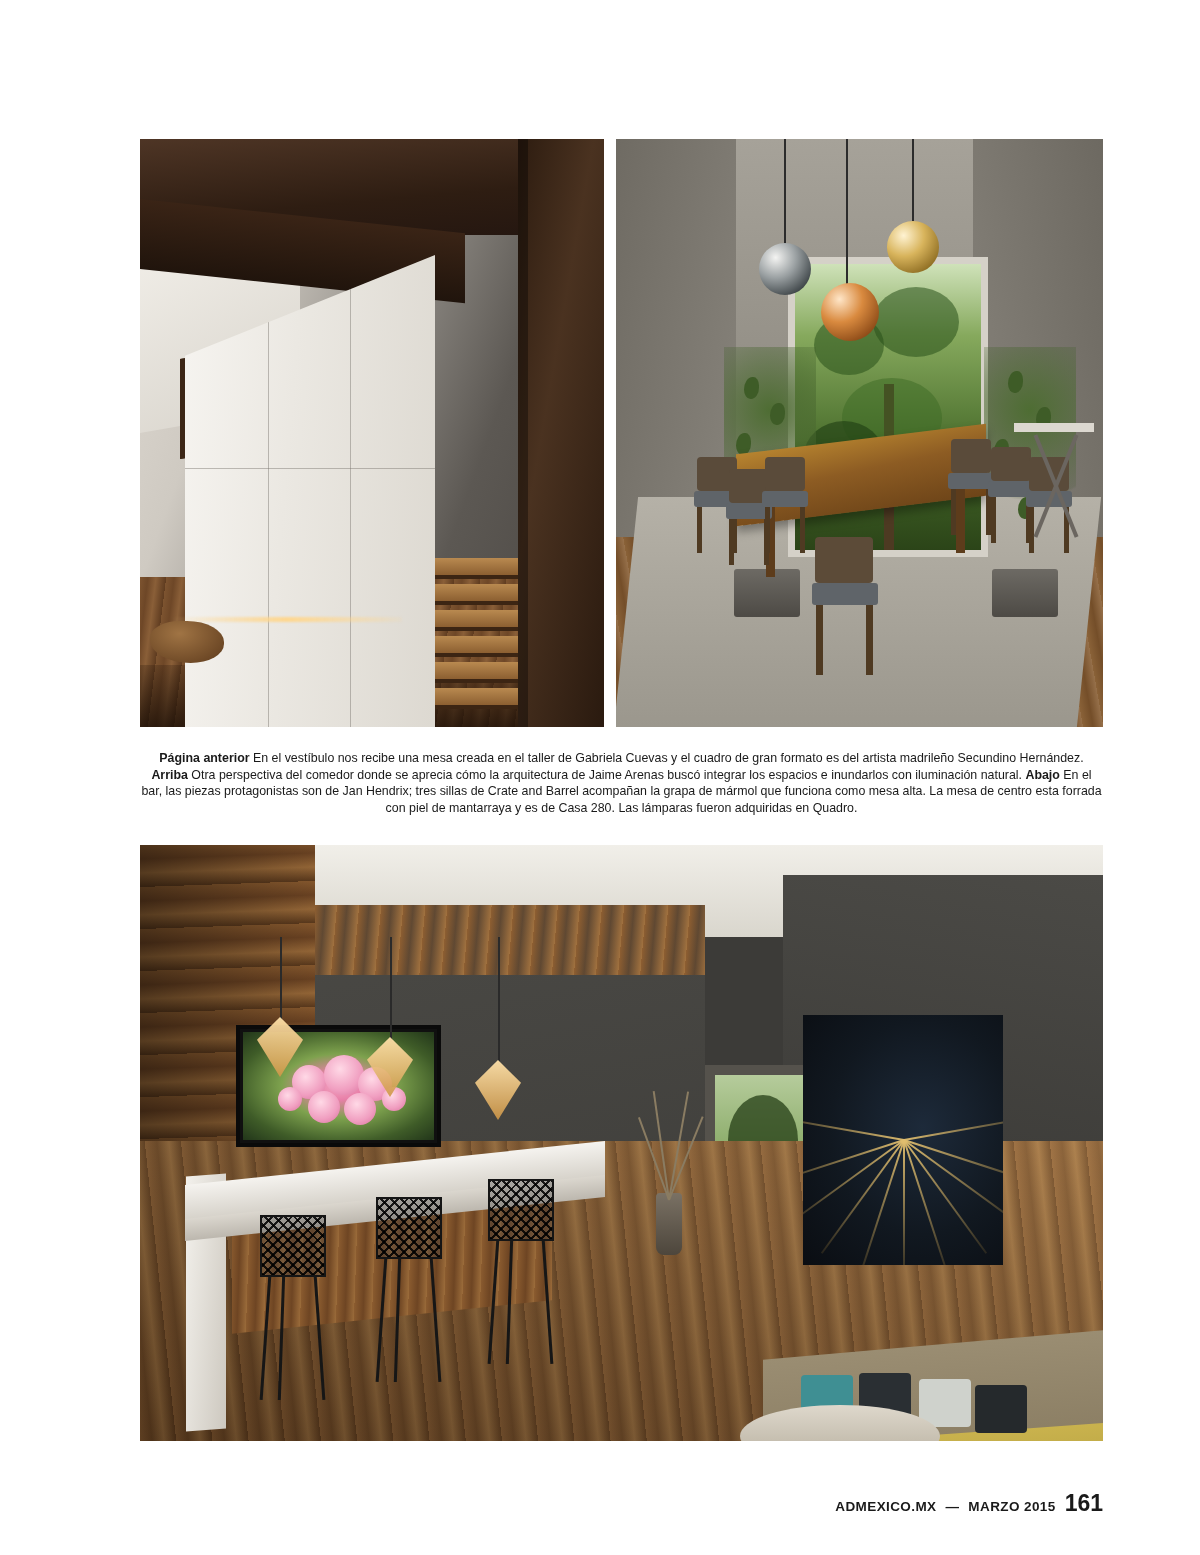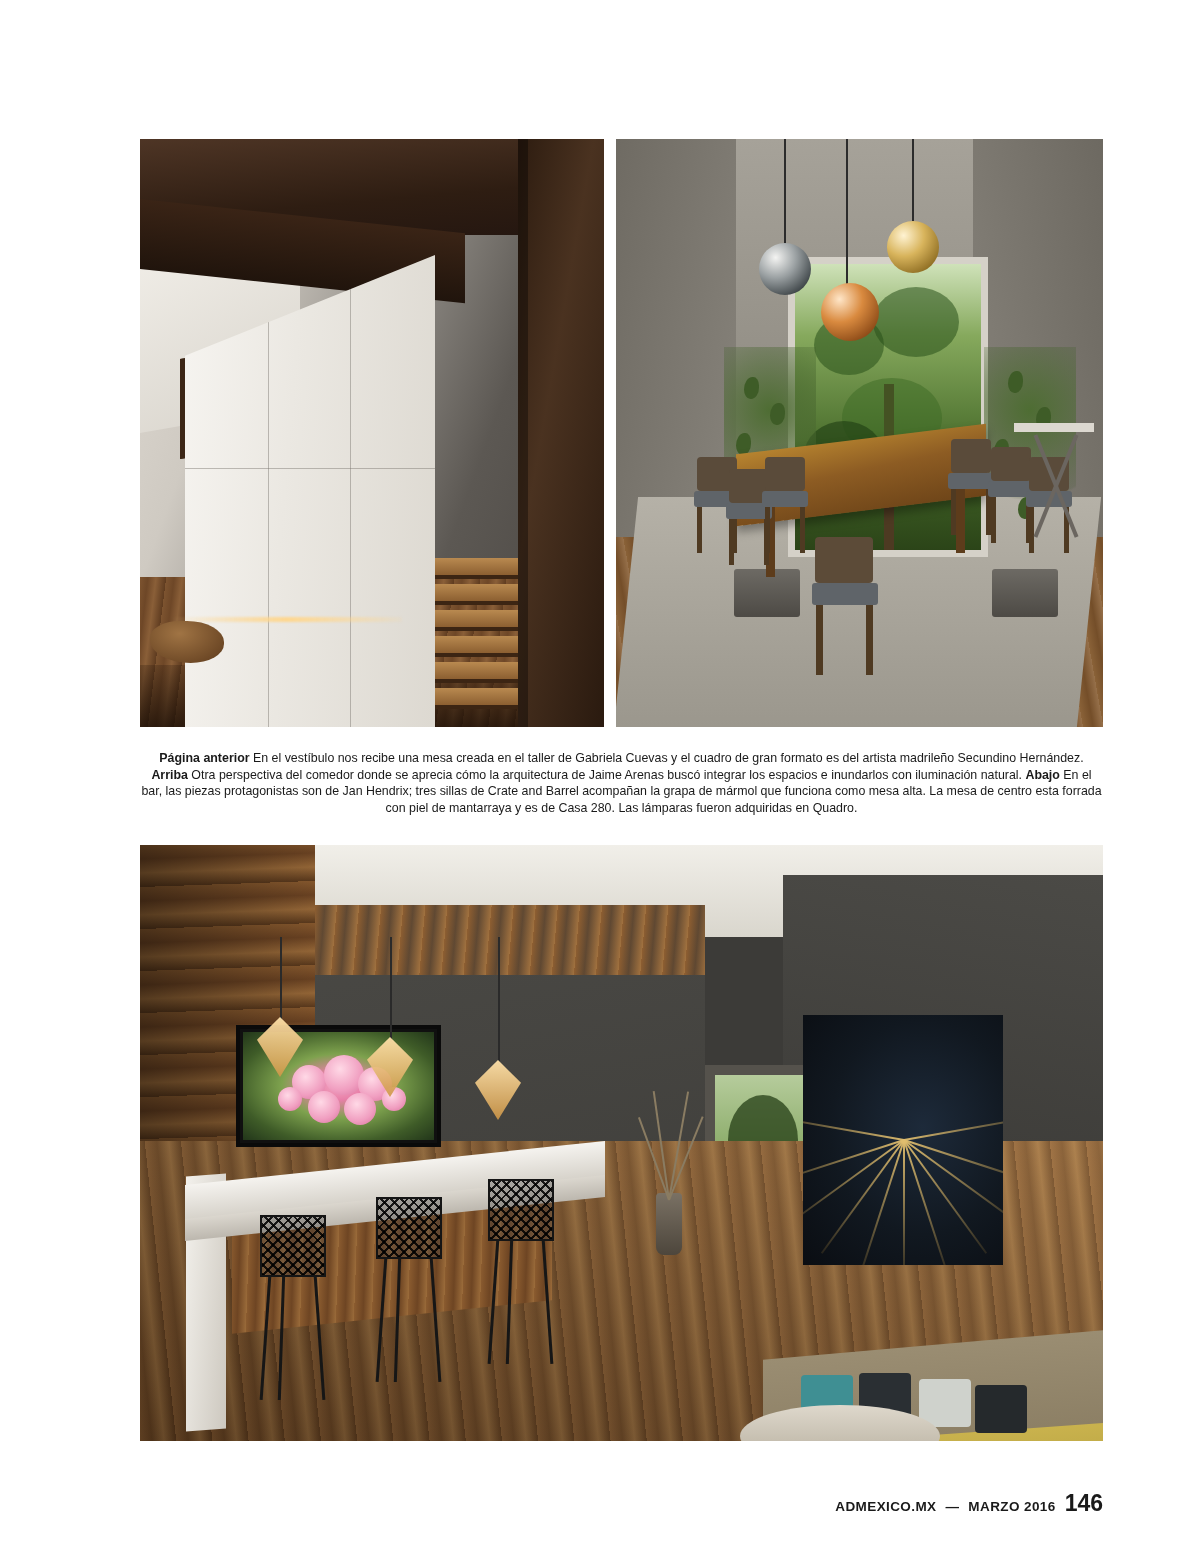--- a/index.html
+++ b/index.html
@@ -650,17 +650,17 @@
 
     <div class="ctable">
       <div class="top"></div>
 
     </div>
   </div>
 
   <div class="footer">
     <span>ADMEXICO.MX</span>
     <span>—</span>
-    <span>MARZO 2016</span>
-    <span class="pageno">146</span>
+    <span>MARZO 2015</span>
+    <span class="pageno">161</span>
   </div>
 
 </div>
 
 </body></html>

